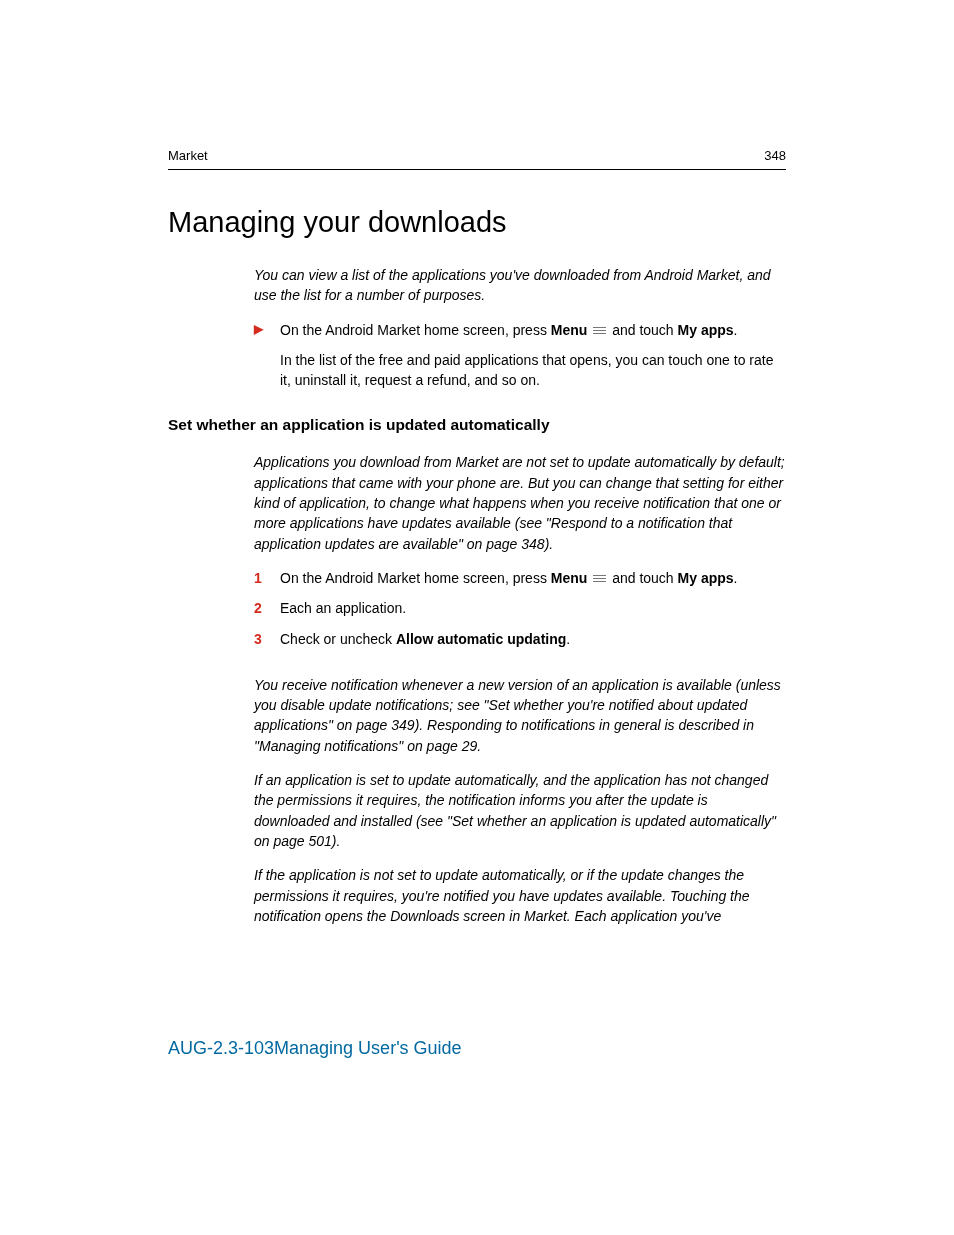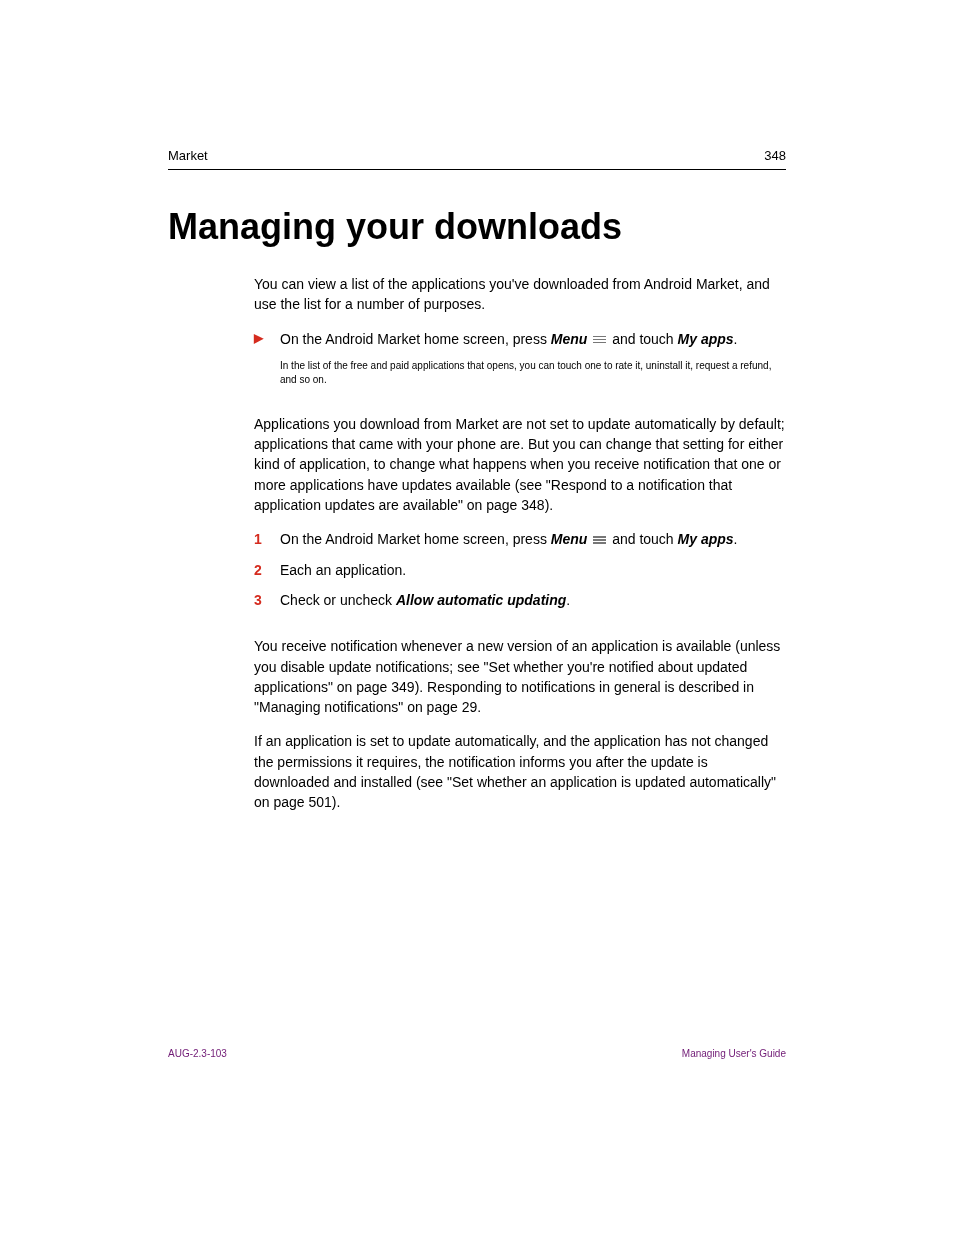--- a/index.html
+++ b/index.html
@@ -17,41 +17,42 @@
   .running-header {
     display: flex;
     justify-content: space-between;
     font-size: 13px;
     font-weight: 400;
     border-bottom: 1.5px solid #000;
     padding-bottom: 6px;
     margin-bottom: 36px;
   }
   .page-title {
-    font-size: 36px;
-    font-weight: 700;
+    font-size: 29px;
+    font-weight: 400;
     margin-bottom: 26px;
   }
   .intro {
     margin-left: 86px;
     font-size: 14px;
     line-height: 1.45;
     margin-bottom: 28px;
   }
   .section-heading {
     font-size: 15.5px;
     font-weight: 700;
     margin-bottom: 18px;
     margin-top: 8px;
   }
   .body-block {
     margin-left: 86px;
     font-size: 14px;
     line-height: 1.45;
     margin-bottom: 14px;
+    font-style: italic;
   }
   .step-row {
     margin-left: 86px;
     font-size: 14px;
     line-height: 1.45;
     margin-bottom: 10px;
     display: flex;
     align-items: flex-start;
   }
   .step-marker {
@@ -63,48 +64,47 @@
   }
   .step-marker.triangle {
     font-size: 12px;
     padding-top: 1px;
   }
   .step-body {
     flex: 1;
   }
   .step-note {
     margin-left: 112px;
-    font-size: 10px;
+    font-size: 14px;
     line-height: 1.45;
     margin-bottom: 16px;
     margin-top: 4px;
   }
   .section-gap { margin-bottom: 26px; }
-  .b { font-weight: 700; font-style: italic; }
+  .b { font-weight: 700; }
   .menu-icon {
     display: inline-block;
     width: 13px;
     vertical-align: -1px;
     margin: 0 2px;
   }
   .menu-icon span {
     display: block;
     height: 1.4px;
     background: #777;
     margin: 1.6px 0;
   }
   .footer {
     position: absolute;
     left: 168px;
     right: 168px;
     bottom: 176px;
     display: flex;
-    justify-content: space-between;
-    font-size: 10px;
-    color: #701a75;
+    font-size: 18px;
+    color: #0369a1;
   }
 </style>
 </head>
 <body>
 
 <div class="page">
 
   <div class="running-header">
     <span>Market</span>
     <span>348</span>
@@ -116,20 +116,21 @@
   <p class="body-block">You can view a list of the applications you've downloaded from Android Market, and use the list for a number of purposes.</p>
   <div class="step-row">
     <span class="step-marker triangle">▶</span>
     <span class="step-body">
       <span>On the Android Market home screen, press </span><span class="b">Menu</span>
       <span class="menu-icon"><span></span><span></span><span></span></span><span> and touch </span><span class="b">My apps</span><span>.</span>
     </span>
   </div>
   <p class="step-note section-gap">In the list of the free and paid applications that opens, you can touch one to rate it, uninstall it, request a refund, and so on.</p>
 
+  <h2 class="section-heading">Set whether an application is updated automatically</h2>
   <p class="body-block">Applications you download from Market are not set to update automatically by default; applications that came with your phone are. But you can change that setting for either kind of application, to change what happens when you receive notification that one or more applications have updates available (see "Respond to a notification that application updates are available" on page 348).</p>
 
   <div class="step-row">
     <span class="step-marker">1</span>
     <span class="step-body">
       <span>On the Android Market home screen, press </span><span class="b">Menu</span>
       <span class="menu-icon"><span></span><span></span><span></span></span><span> and touch </span><span class="b">My apps</span><span>.</span>
     </span>
   </div>
   <div class="step-row">
@@ -138,19 +139,20 @@
   </div>
   <div class="step-row section-gap">
     <span class="step-marker">3</span>
     <span class="step-body">
       <span>Check or uncheck </span><span class="b">Allow automatic updating</span><span>.</span>
     </span>
   </div>
 
   <p class="body-block">You receive notification whenever a new version of an application is available (unless you disable update notifications; see "Set whether you're notified about updated applications" on page 349). Responding to notifications in general is described in "Managing notifications" on page 29.</p>
   <p class="body-block">If an application is set to update automatically, and the application has not changed the permissions it requires, the notification informs you after the update is downloaded and installed (see "Set whether an application is updated automatically" on page 501).</p>
+  <p class="body-block">If the application is not set to update automatically, or if the update changes the permissions it requires, you're notified you have updates available. Touching the notification opens the Downloads screen in Market. Each application you've</p>
 
 </div>
 
 <div class="footer">
   <span>AUG-2.3-103</span>
   <span>Managing User's Guide</span>
 </div>
 
 </body></html>

